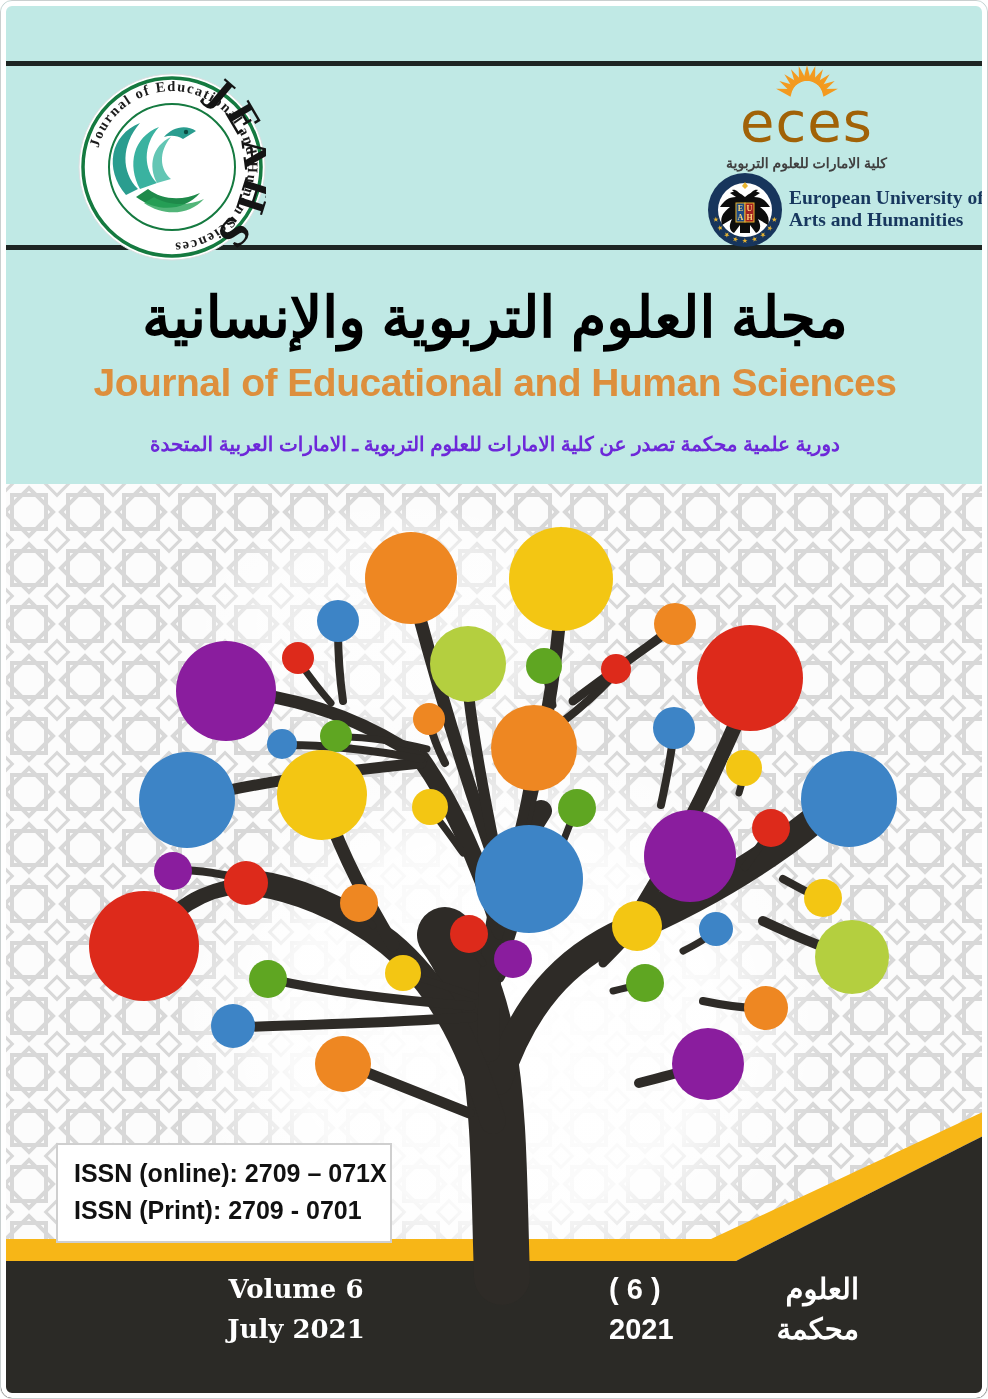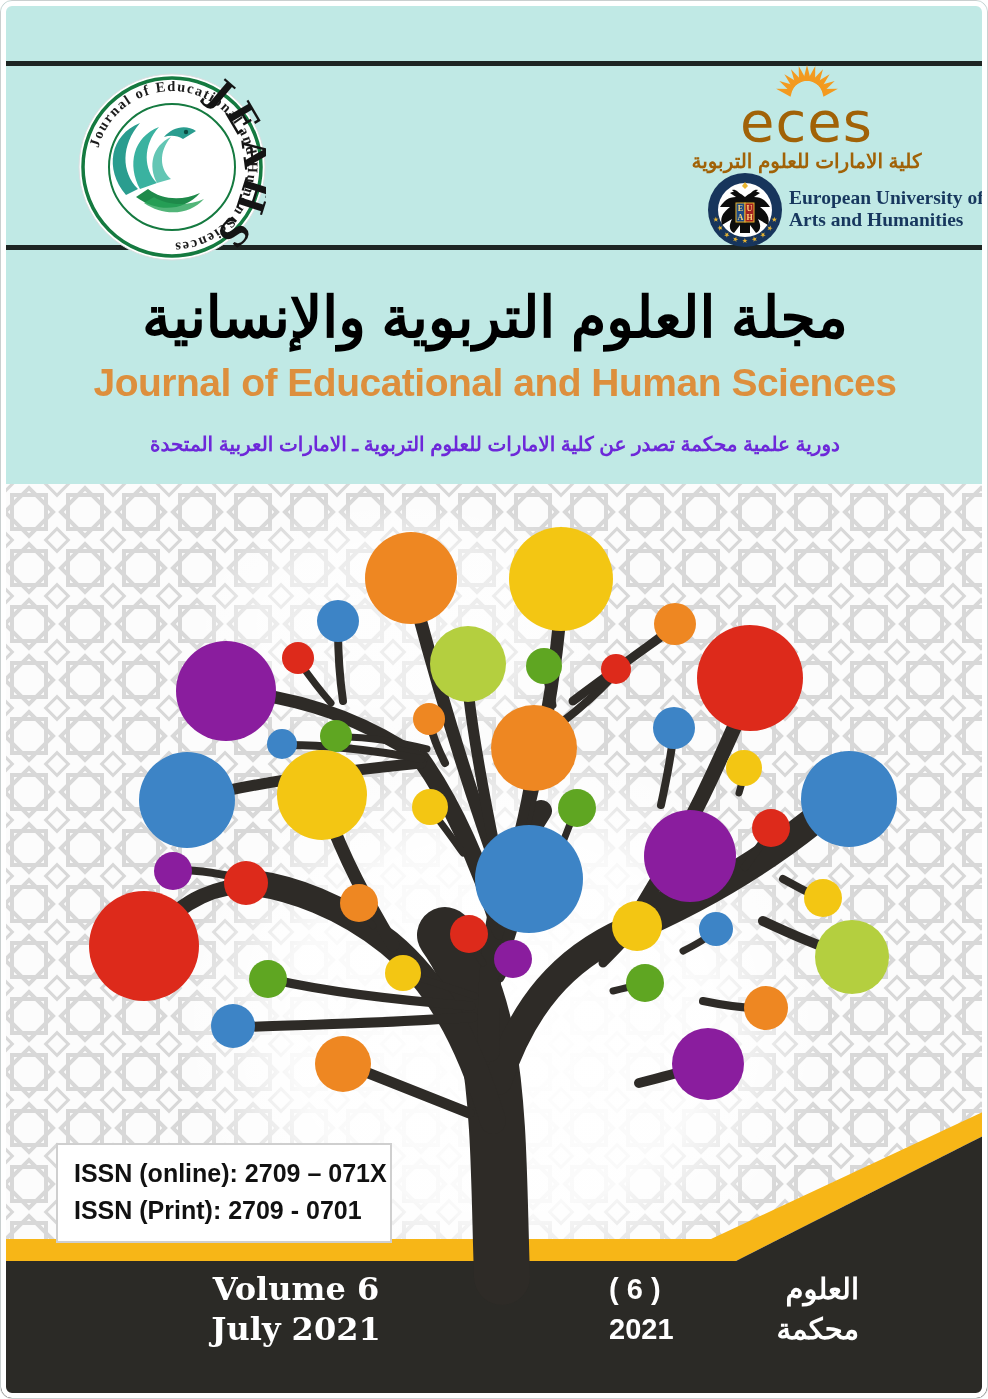--- a/index.html
+++ b/index.html
@@ -11,21 +11,21 @@
   
   .header{position:absolute;left:0;top:0;width:988px;height:483px;background:#c0e9e5;z-index:1;}
   .divider{position:absolute;left:0;width:988px;height:5px;background:#1d2523;}
   .div1{top:60px;} .div2{top:244px;}
 
   .jeahs-logo{position:absolute;left:77px;top:72px;z-index:2;}
 
   .eces{position:absolute;left:688px;top:62px;width:235px;text-align:center;z-index:2;}
   .eces-word{font-family:"DejaVu Sans",sans-serif;font-size:56px;line-height:50px;
              color:#a16207;letter-spacing:1px;margin-top:-4px;}
-  .eces-ar{direction:rtl;font-size:20px;color:#a16207;margin-top:2px;font-weight:bold;}
+  .eces-ar{direction:rtl;font-size:14px;color:#404040;margin-top:8px;font-weight:bold;}
   .pub-ar{position:absolute;left:630px;top:147px;width:350px;text-align:center;direction:rtl;
           font-size:21px;font-weight:bold;color:#1e2c38;z-index:2;}
   .eu-seal{position:absolute;left:706px;top:171px;z-index:2;}
   .eu-text{position:absolute;left:788px;top:186px;width:210px;z-index:2;
            font-family:"Liberation Serif",serif;font-weight:bold;font-size:19.5px;
            line-height:22px;color:#17375e;}
 
   .titles{position:absolute;left:0;top:250px;width:988px;text-align:center;z-index:2;}
   .title-ar{direction:rtl;font-size:57px;font-weight:bold;color:#000000;line-height:64px;
             margin-top:34px;white-space:nowrap;}
@@ -46,21 +46,21 @@
   .footer .yellow{position:absolute;inset:0;background:#f7b617;
      clip-path:polygon(0 158px,710px 158px,988px 28px,988px 52px,735px 180px,0 180px);}
   .footer .black{position:absolute;inset:0;background:#2b2a26;
      clip-path:polygon(0 180px,735px 180px,988px 52px,988px 319px,0 319px);}
 
   .tree-svg{position:absolute;left:0;top:0;z-index:4;pointer-events:none;}
 
   .footer-text{position:absolute;z-index:5;color:#ffffff;}
   .vol-block{left:175px;top:1268px;width:240px;text-align:center;
              font-family:"DejaVu Serif",serif;font-weight:bold;}
-  .vol-block div{font-size:32px;line-height:40px;white-space:nowrap;}
+  .vol-block div{font-size:26px;line-height:40px;white-space:nowrap;}
   .issue-block{left:608px;top:1268px;width:250px;direction:rtl;
                font-weight:bold;font-size:29px;}
   .issue-row{display:flex;justify-content:space-between;line-height:40px;}
 </style>
 </head>
 <body>
 
 <div class="page">
 
   <div class="header">

